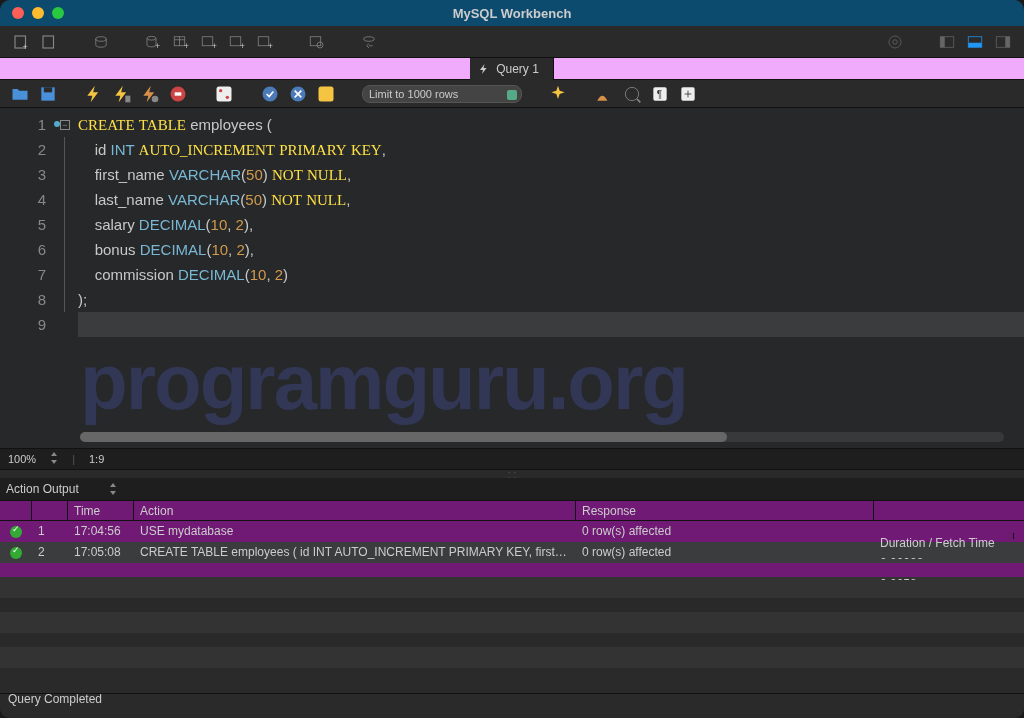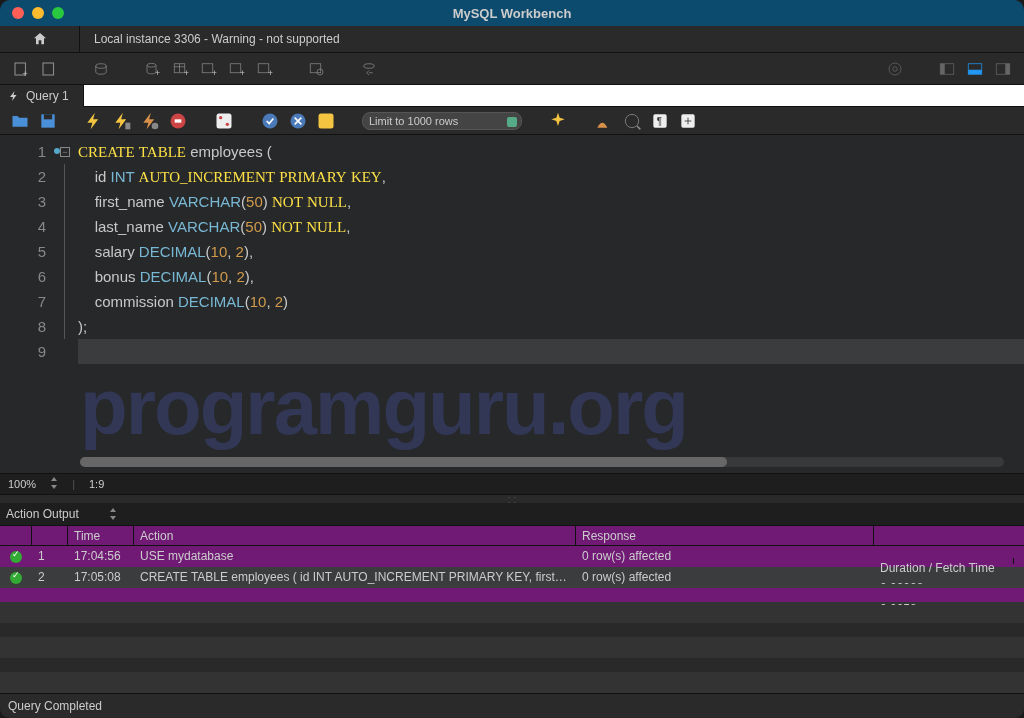--- a/index.html
+++ b/index.html
@@ -14,21 +14,21 @@
 .title { position:absolute; left:50%; transform:translateX(-50%); font-size:13px; color:#ccc; font-weight:600; }
 .tabs { height:27px; background:#2a2a2a; display:flex; border-bottom:1px solid #111; }
 .home-tab { width:80px; display:flex; align-items:center; justify-content:center; border-right:1px solid #111; }
 .home-tab svg { width:16px; height:16px; fill:#ccc; }
 .conn-tab { padding:0 14px; display:flex; align-items:center; font-size:12px; color:#ccc; }
 .maintb { height:32px; background:#2a2a2a; display:flex; align-items:center; padding:0 10px; gap:6px; border-bottom:1px solid #111; }
 .tbicon { width:22px; height:22px; display:flex; align-items:center; justify-content:center; cursor:pointer; }
 .tbicon svg { width:18px; height:18px; }
 .tbsep { width:18px; }
 .spacer { flex:1; }
-.querytab { height:22px; background:#ffffff; display:flex; align-items:center; border-bottom:1px solid #111; }
+.querytab { height:22px; background:#f0abfc; display:flex; align-items:center; border-bottom:1px solid #111;justify-content:center; }
 .qtab { height:22px; padding:0 14px 0 8px; background:#2a2a2a; display:flex; align-items:center; gap:6px; font-size:12px; border-right:1px solid #111; }
 .qtab svg { width:12px; height:12px; fill:#ccc; }
 .editortb { height:28px; background:#2a2a2a; display:flex; align-items:center; padding:0 10px; gap:8px; border-bottom:1px solid #111; }
 .eicon { width:20px; height:20px; display:flex; align-items:center; justify-content:center; cursor:pointer; }
 .limitsel { background:#444; border:1px solid #555; color:#ccc; font-size:11px; padding:2px 6px; border-radius:8px; width:160px; position:relative; }
 .limitsel::after { content:""; position:absolute; right:4px; top:4px; width:10px; height:10px; background:#5a8; border-radius:2px; }
 .editor { flex:1; background:#262829; display:flex; font-family:'Menlo','Monaco',monospace; font-size:15px; position:relative; min-height:0; }
 .gutter { width:60px; background:#262829; padding-top:4px; text-align:right; color:#888; }
 .gutter div { height:25px; line-height:25px; padding-right:14px; }
 .foldcol { width:18px; padding-top:4px; }
@@ -60,45 +60,35 @@
 .ogc-status { width:32px; display:flex; align-items:center; justify-content:center; }
 .ogc-idx { width:36px; }
 .ogc-time { width:66px; }
 .ogc-action { width:442px; }
 .ogc-resp { width:298px; }
 .ogc-dur { width:140px;margin-top:32px; }
 .okicon { width:12px; height:12px; background:#3a3; border-radius:50%; position:relative; }
 .okicon::after { content:"✓"; position:absolute; left:2px; top:-2px; font-size:9px; color:#fff; }
 .blankrows { background:#292929; }
 .blankrows div { height:21px; background:#333; margin-top:14px; }
-.footer { height:24px; background:#2a2a2a; display:flex; align-items:center; padding:12px 8px; font-size:12px; color:#ccc; border-top:1px solid #111; }
+.footer { height:24px; background:#2a2a2a; display:flex; align-items:flex-end; padding:12px 8px; font-size:12px; color:#ccc; border-top:1px solid #111;margin-top:25px; }
 </style>
 </head>
 <body>
 
 <div class="window">
   <div class="titlebar">
     <div class="traffic">
       <div class="tl r"></div>
       <div class="tl y"></div>
       <div class="tl g"></div>
     </div>
     <div class="title">MySQL Workbench</div>
   </div>
 
-  <div class="tabs">
-    <div class="home-tab">
-      <svg viewBox="0 0 24 24">
-          <path d="M12 3l9 8h-3v9h-4v-6h-4v6H6v-9H3z"></path>
-        </svg>
-    </div>
-    <div class="conn-tab">
-      <span>Local instance 3306 - Warning - not supported</span>
-    </div>
-  </div>
 
   <div class="maintb">
     <div class="tbicon">
         <svg viewBox="0 0 24 24">
           <rect x="4" y="4" width="14" height="16" fill="none" stroke="#888" stroke-width="1.5"></rect>
           <text x="14" y="22" font-size="12" fill="#ccc">+</text>
         </svg>
       </div>
     <div class="tbicon">
         <svg viewBox="0 0 24 24">

